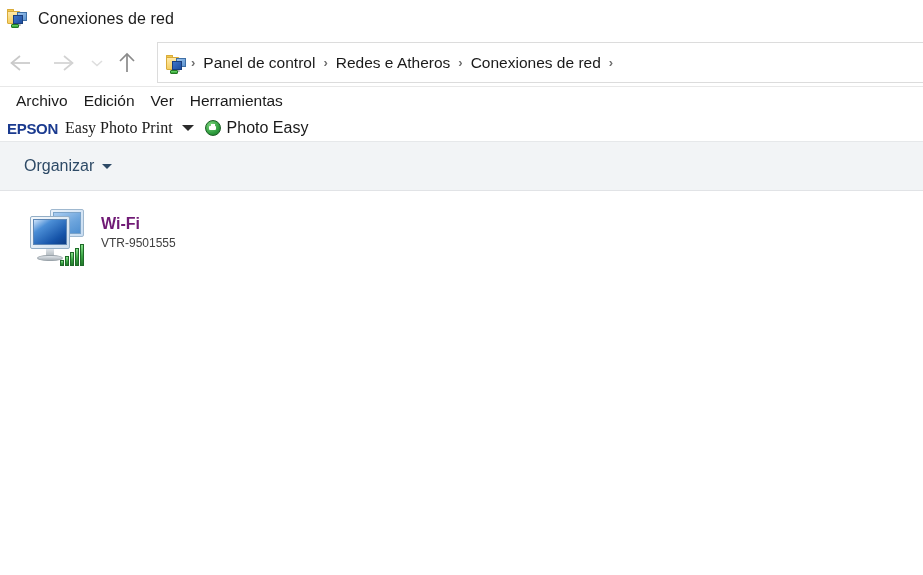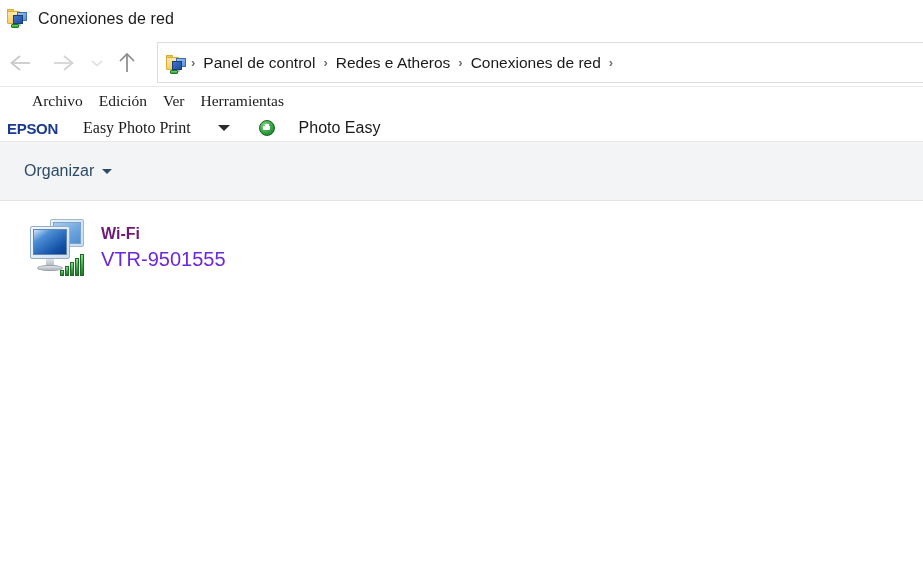--- a/index.html
+++ b/index.html
@@ -155,38 +155,36 @@
     left: 0; right: 0; bottom: 0;
     height: 1px;
     background: #e8e8e8;
   }
 
   
   .menubar {
     height: 28px;
     display: flex;
     align-items: center;
-    padding-left: 24px;
-    font-family: Liberation Serif, serif;
+    padding-left: 8px;
   }
   .menu-item {
     font-size: 15.5px;
     color: #1a1a1a;
     padding: 0 8px;
     white-space: nowrap;
     cursor: default;
   }
 
   
   .epsonbar {
     height: 26px;
     display: flex;
     align-items: center;
     padding-left: 7px;
-    gap: 18px;
   }
   .epson-logo {
     font-size: 15px;
     font-weight: bold;
     color: #1a3a8f;
     letter-spacing: -0.3px;
     white-space: nowrap;
   }
   .epson-label {
     font-size: 16px;
@@ -229,21 +227,21 @@
   }
   .pp-label {
     font-size: 16px;
     color: #1a1a1a;
     margin-left: 6px;
     white-space: nowrap;
   }
 
   
   .commandbar {
-    height: 60px;
+    height: 50px;
     background: #f2f4f6;
     border-top: 1px solid #e6e8ea;
     border-bottom: 1px solid #e1e3e6;
     box-sizing: border-box;
     display: flex;
     align-items: center;
     padding-left: 24px;
   }
   .cmd-item {
     display: flex;
@@ -351,22 +349,22 @@
 
   .conn-text { padding-top: 4px; }
   .conn-name {
     font-size: 16px;
     font-weight: bold;
     color: #701a75;
     line-height: 1.45;
     white-space: nowrap;
   }
   .conn-sub {
-    font-size: 20px;
-    color: #6d28d9;
+    font-size: 12px;
+    color: #404040;
     line-height: 1.45;
     white-space: nowrap;
   }
 </style>
 </head>
 <body>
 
 <div class="titlebar">
   <div class="title-icon">
     <div class="netfolder">

